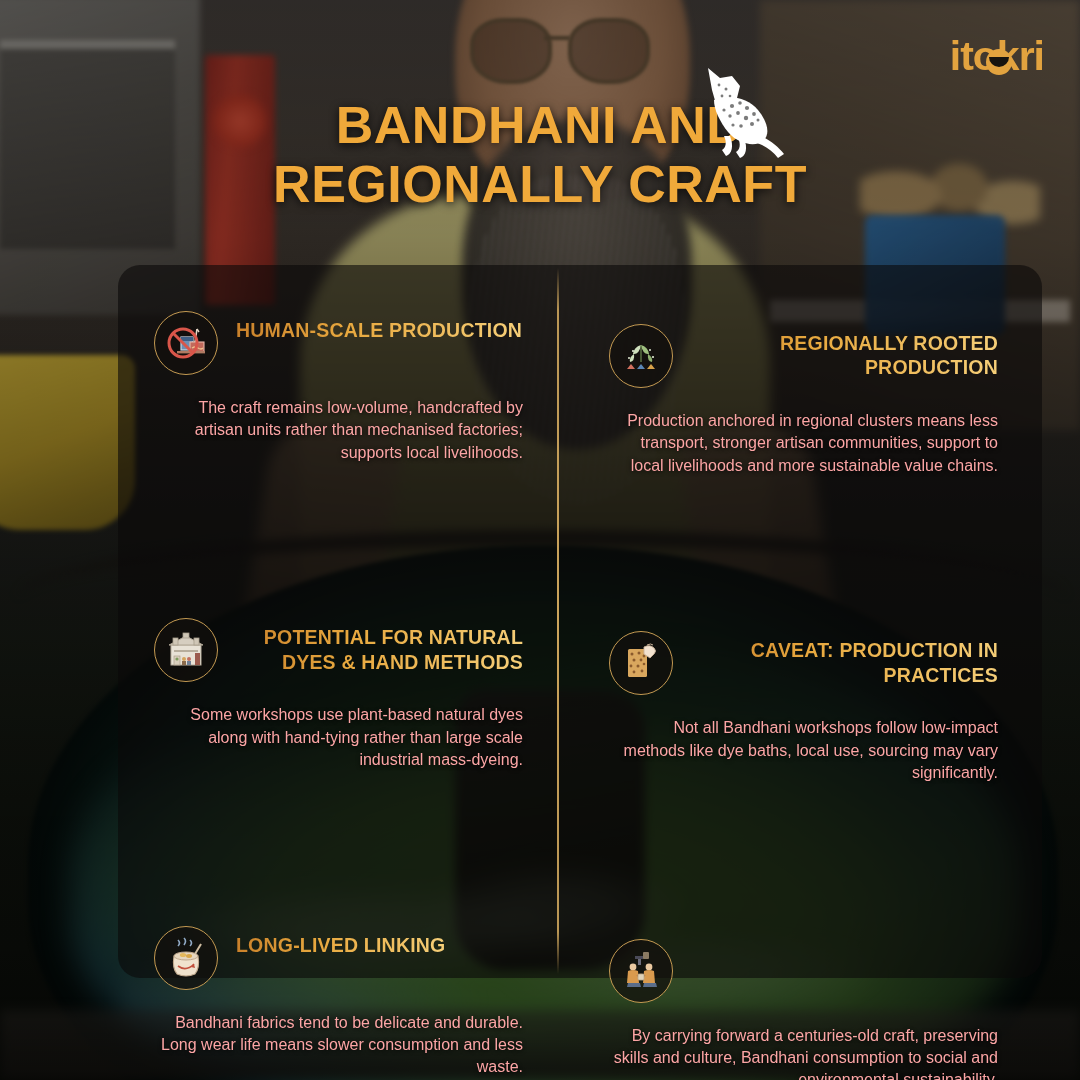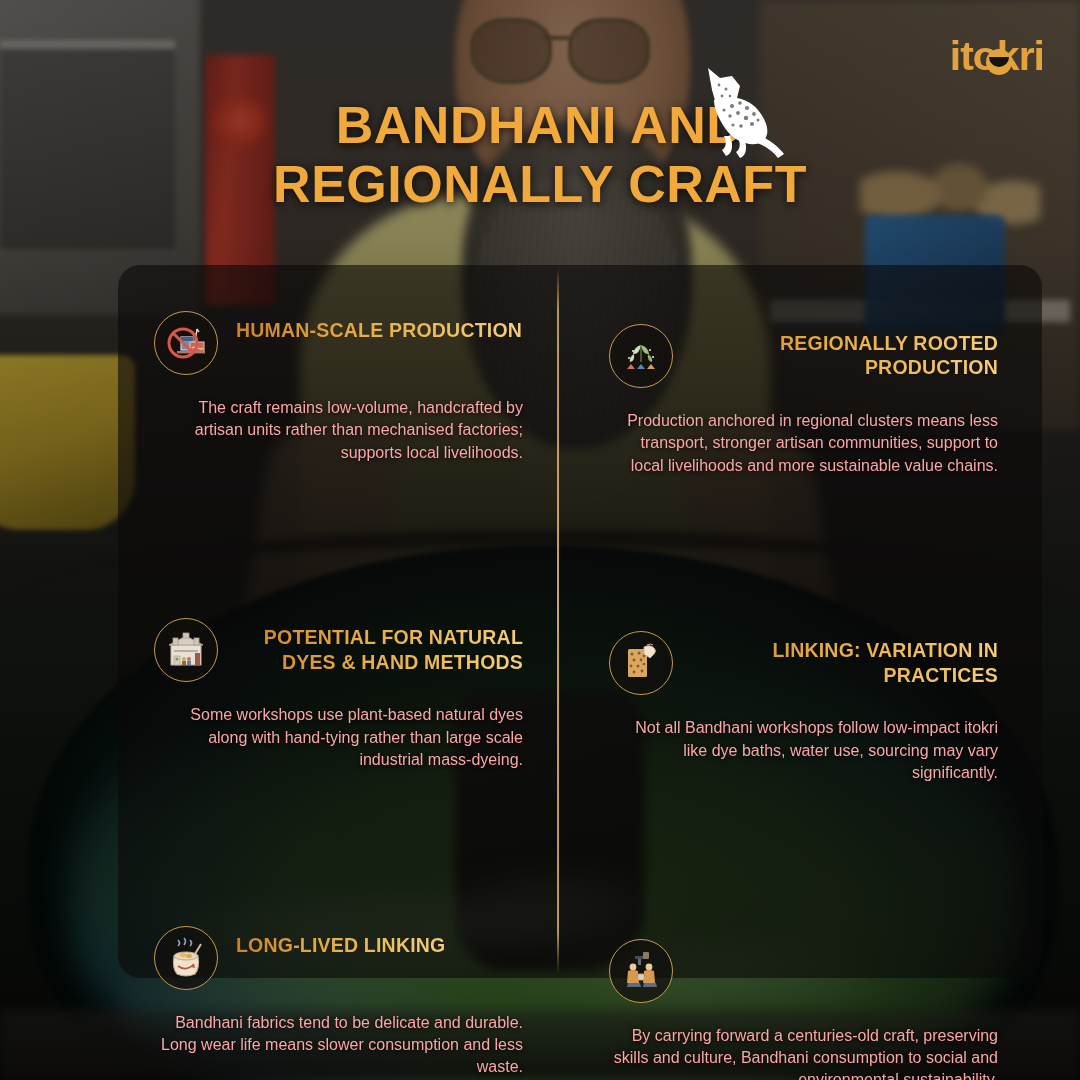--- a/index.html
+++ b/index.html
@@ -577,23 +577,23 @@
                 <circle cx="11" cy="25" r="1.4"></circle>
               <circle cx="18" cy="25" r="1.5"></circle>
                 <circle cx="24" cy="23" r="1.3"></circle>
               <circle cx="14" cy="31" r="1.4"></circle>
                 <circle cx="22" cy="30" r="1.4"></circle>
             </g>
             <path d="M24 6 q6 -3 10 1 q3 3 0 6 l-4 4 l-6 -4 Z" fill="#f2e2cf" stroke="#c9b299" stroke-width=".9"></path>
             <path d="M27 4 q4 -2 6 0" stroke="#c9b299" stroke-width="1" fill="none"></path>
           </svg>
         </div>
-        <div class="cell-title">LINKING: VARIATION IN PRACTICES</div>
+        <div class="cell-title">CAVEAT: PRODUCTION IN PRACTICES</div>
       </div>
-      <div class="cell-body">Not all Bandhani workshops follow low-impact itokri like dye baths, water use, sourcing may vary significantly.</div>
+      <div class="cell-body">Not all Bandhani workshops follow low-impact methods like dye baths, local use, sourcing may vary significantly.</div>
     </div>
 
     <div class="cell">
       <div class="cell-head">
         <div class="icon-circle">
           <svg width="44" height="44" viewBox="0 0 44 44">
             <path d="M10 20 q12 -5 24 0 q2 12 -3 18 q-9 4 -18 0 q-5 -6 -3 -18 Z" fill="#f0e2cd" stroke="#c0a98d" stroke-width="1.1"></path>
             <ellipse cx="22" cy="20" rx="12" ry="4" fill="#e6d6be" stroke="#c0a98d" stroke-width="1"></ellipse>
             <ellipse cx="19" cy="19" rx="3.2" ry="2" fill="#e5b95c"></ellipse>
             <ellipse cx="25" cy="20" rx="3" ry="1.9" fill="#d9a647"></ellipse>

